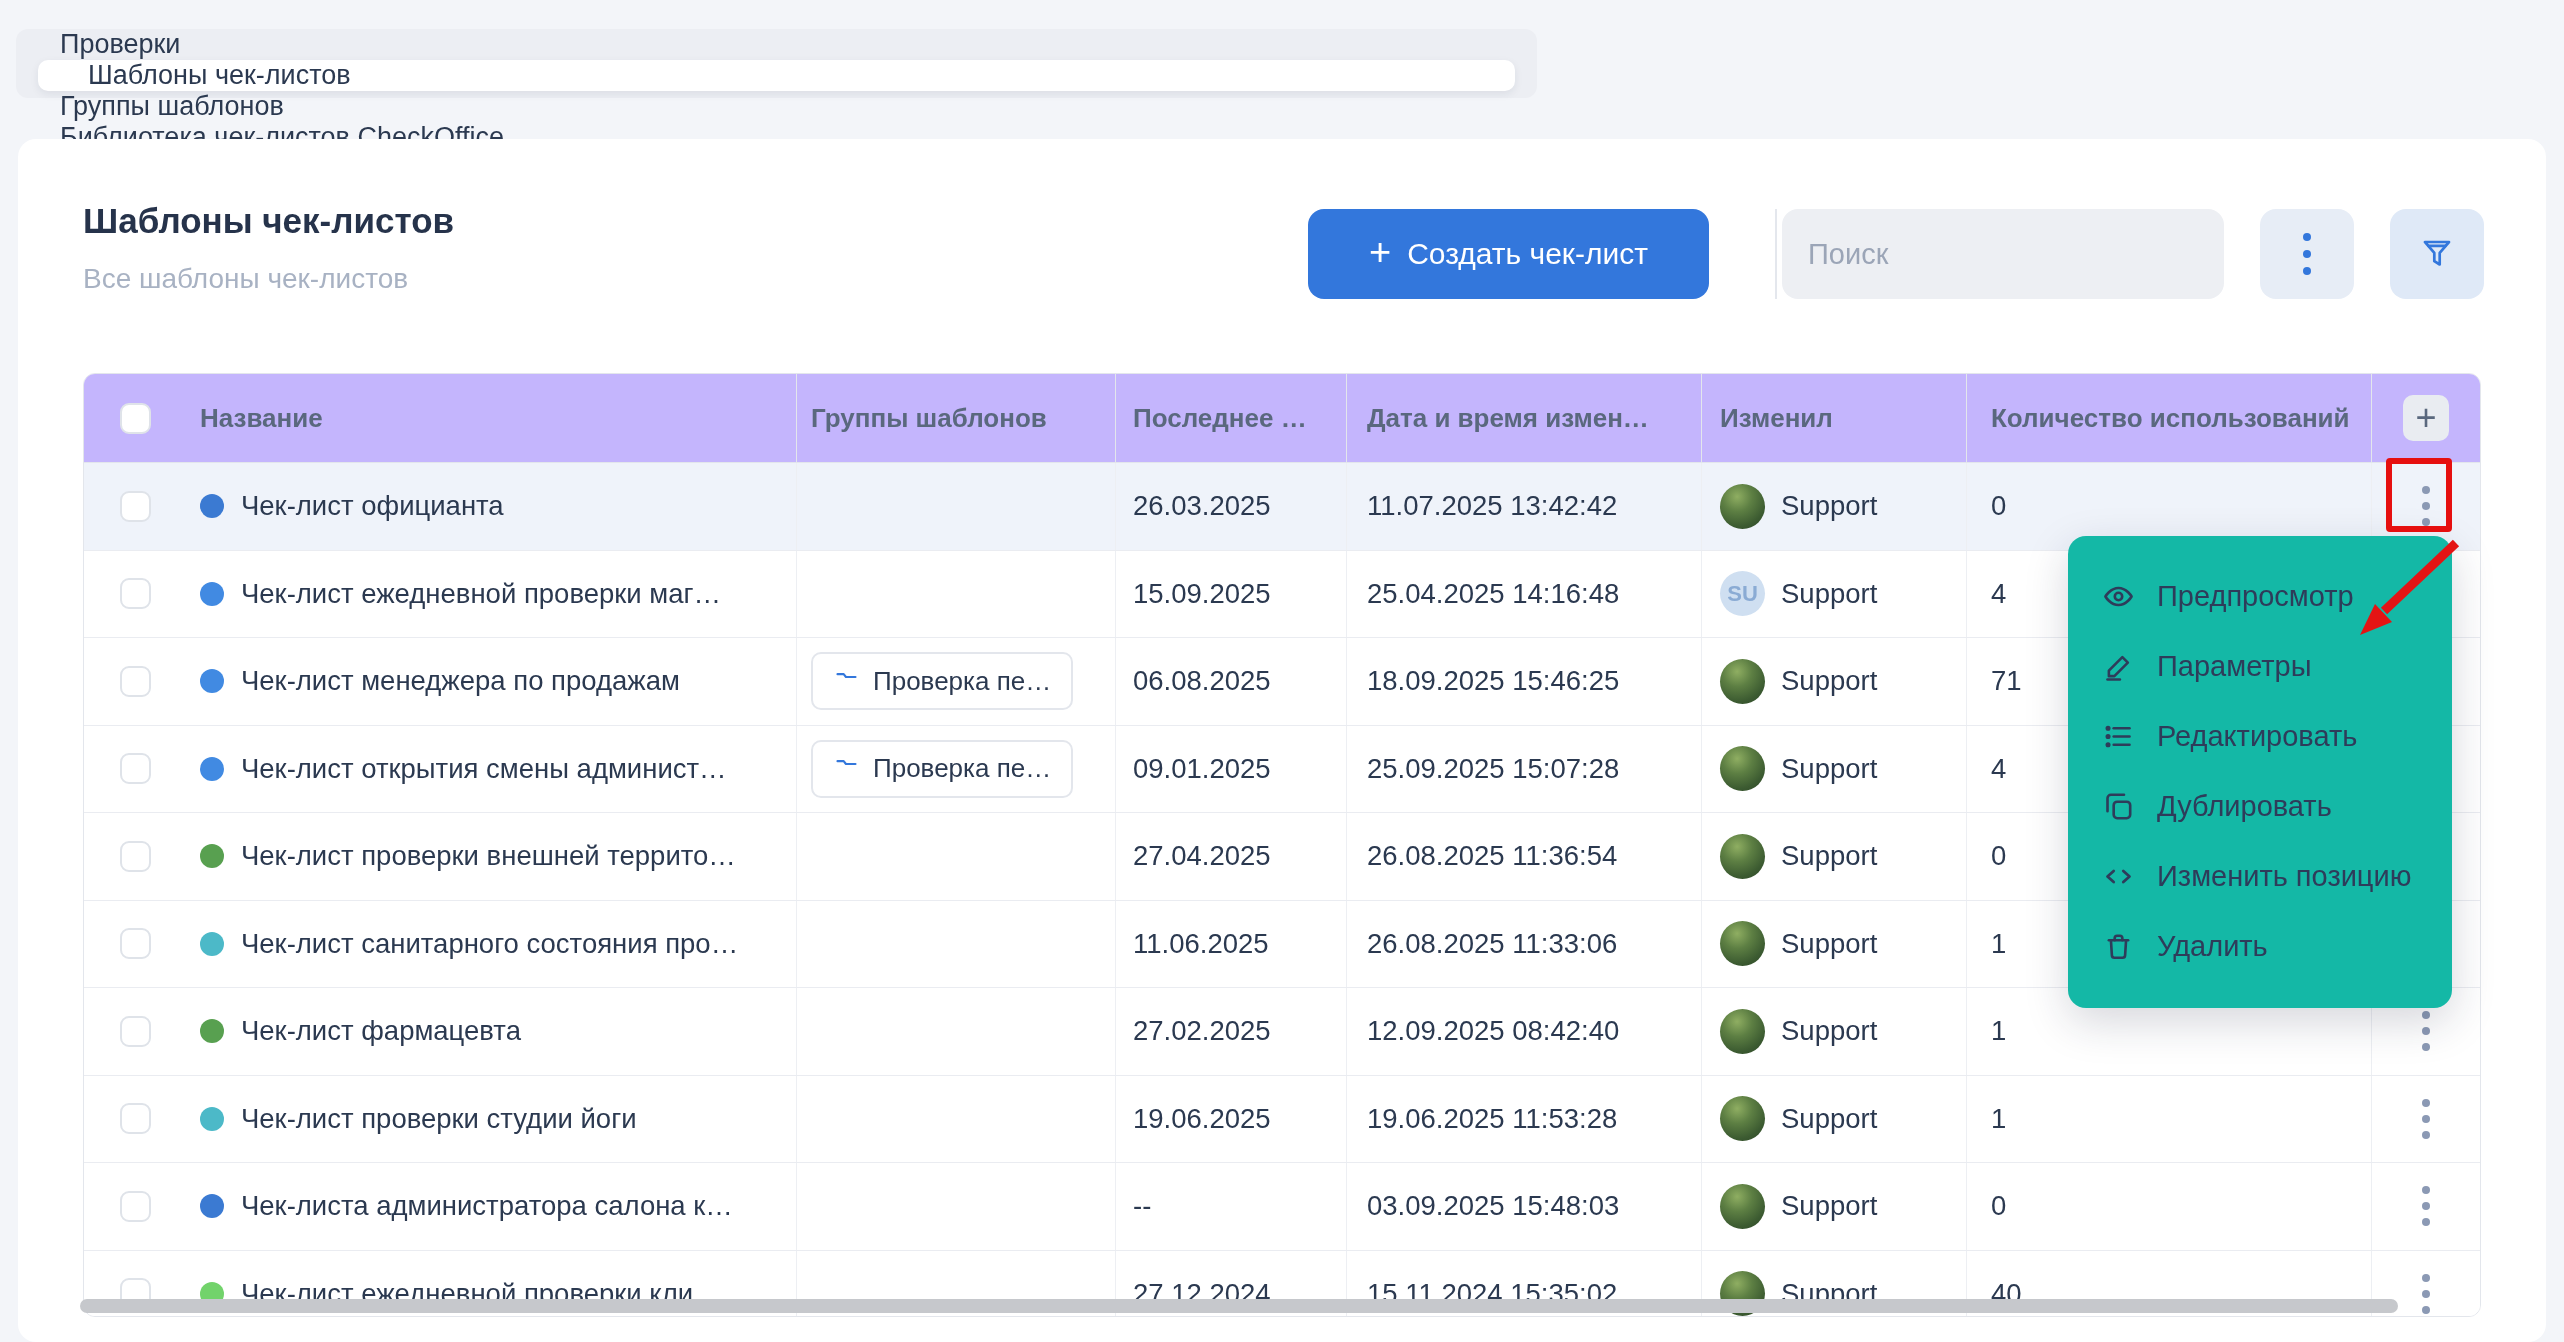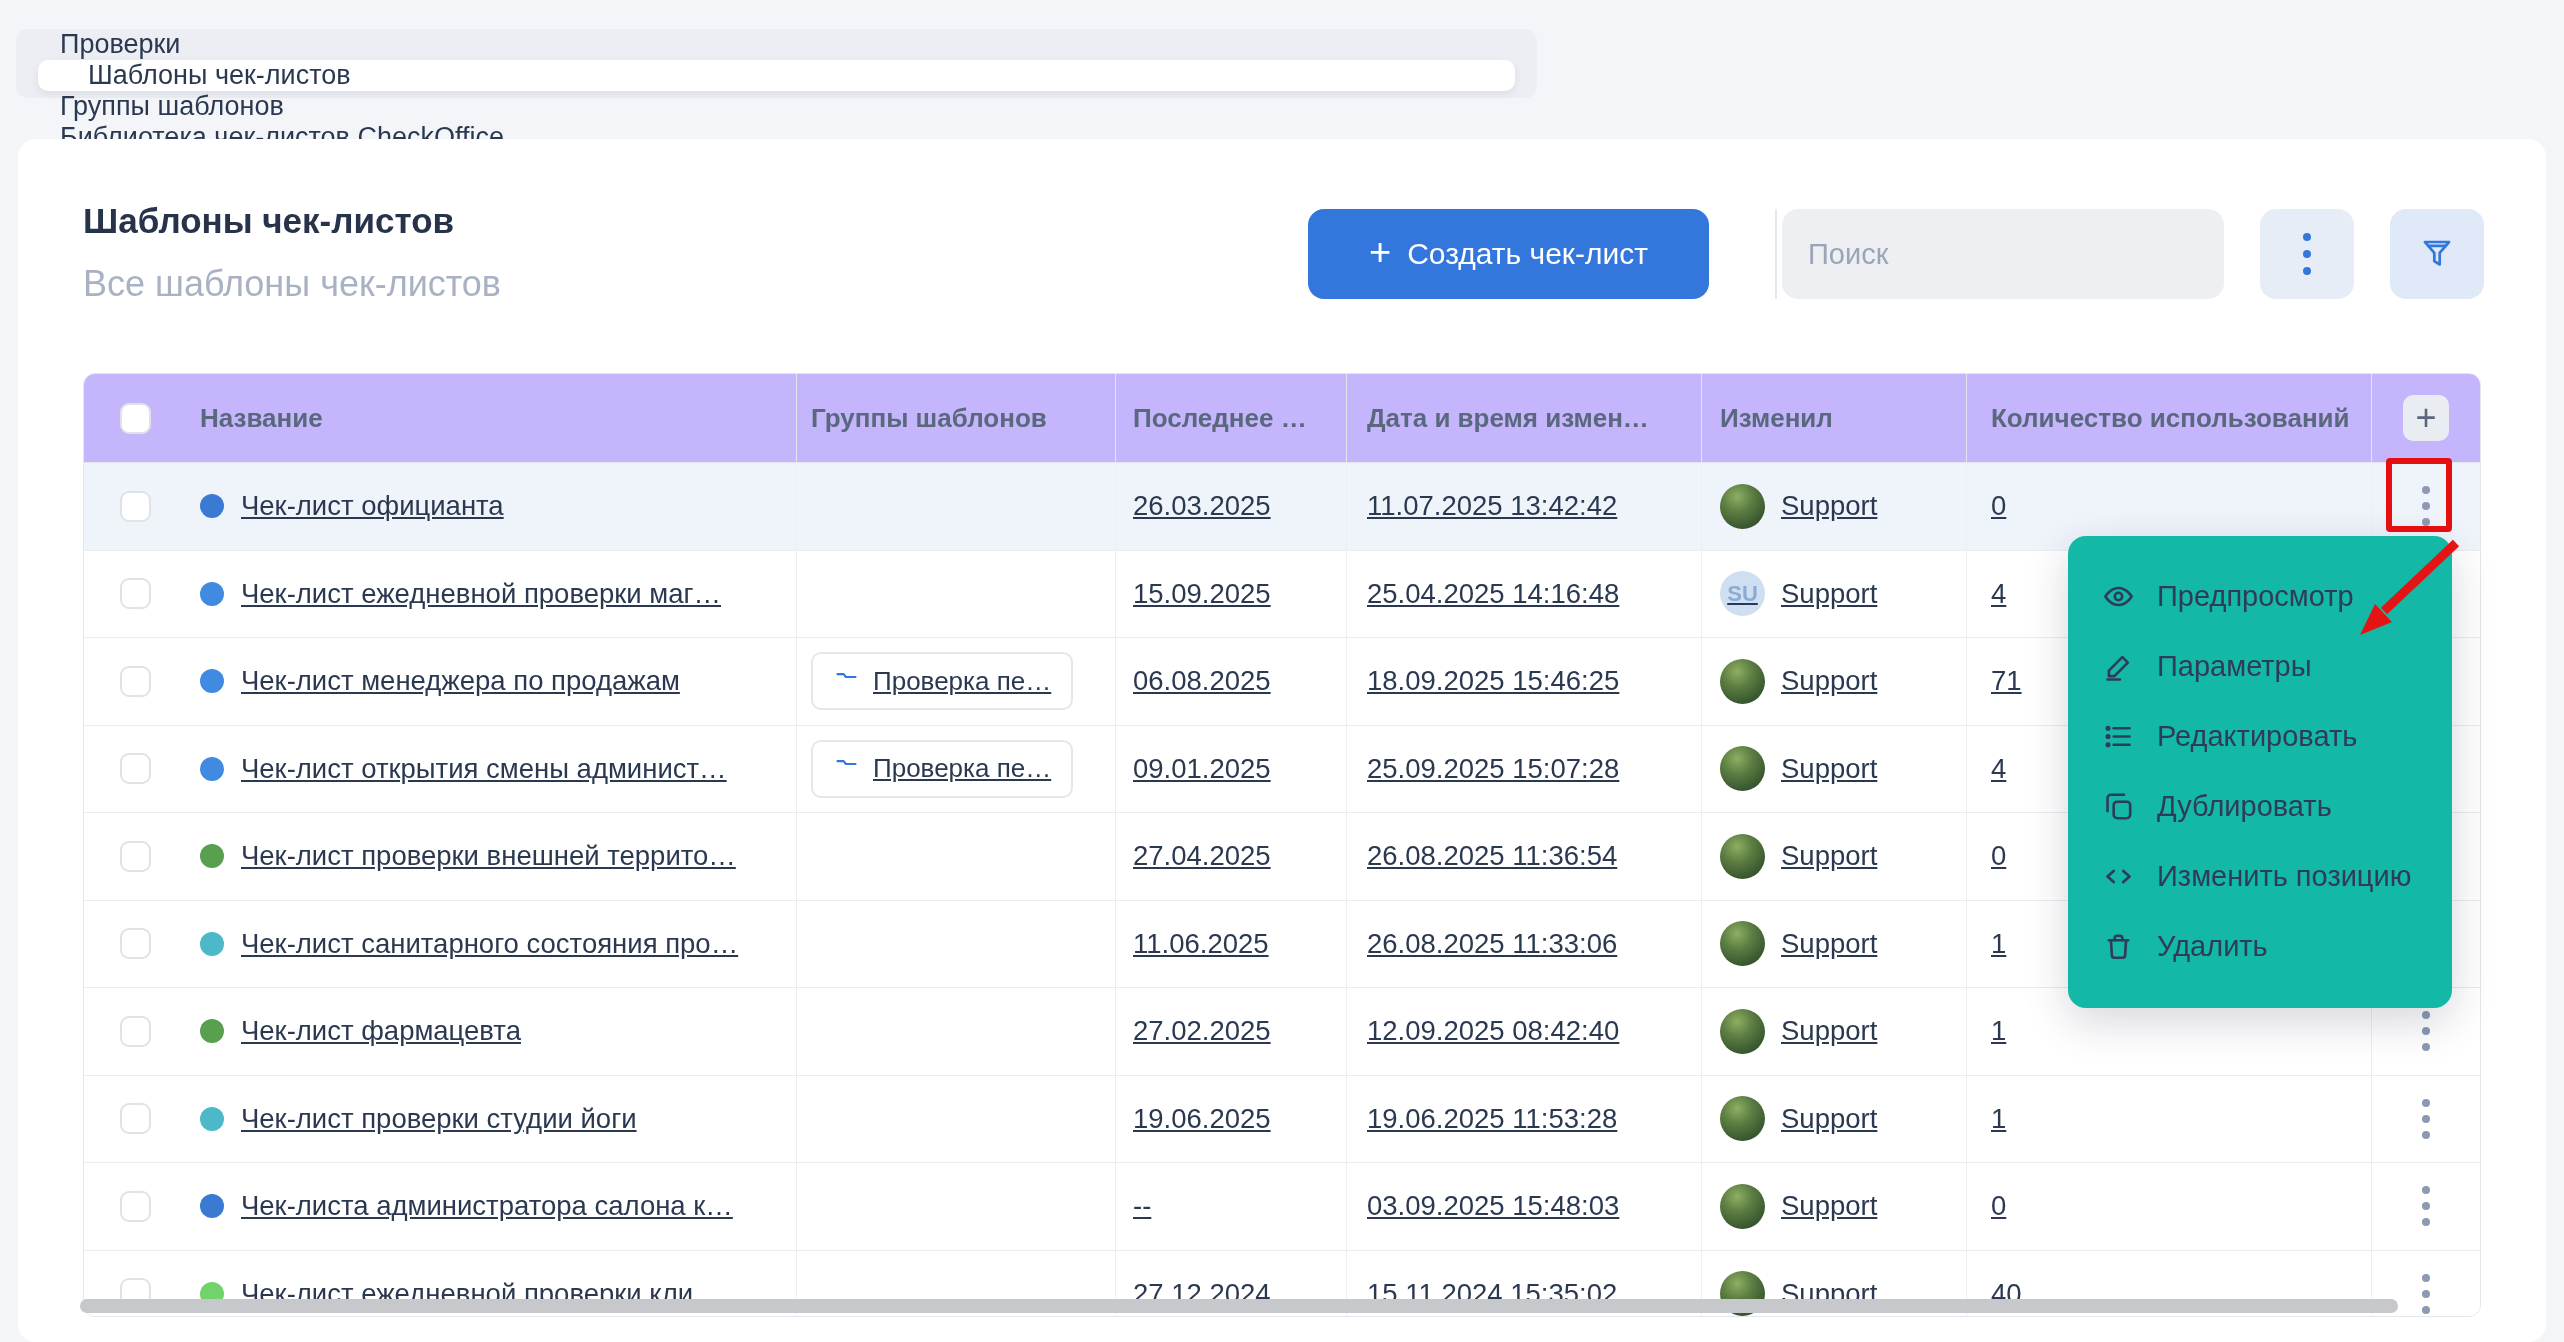--- a/index.html
+++ b/index.html
@@ -26,21 +26,21 @@
     margin:0 22px; box-shadow:0 3px 8px rgba(25,35,60,.08); font-weight:400;
   }
   .tab-divider{ width:2px; height:36px; background:#d8dce4; margin:0 16px; }
 
   
   .card{
     position:absolute; left:18px; top:139px; width:2528px; height:1203px;
     background:#ffffff; border-radius:18px;
   }
   .page-title{ position:absolute; left:65px; top:62px; font-size:35px; font-weight:700; color:#26334b; }
-  .page-subtitle{ position:absolute; left:65px; top:124px; font-size:36px; color:#a8b2c3; }
+  .page-subtitle{ position:absolute; left:65px; top:124px; font-size:28px; color:#a8b2c3; }
 
   .btn-create{
     position:absolute; left:1290px; top:70px; width:401px; height:90px;
     background:#3377dc; border:none; border-radius:16px; color:#fff;
     font-family:inherit; font-size:30px; display:flex; align-items:center; justify-content:center;
     gap:16px; cursor:pointer;
   }
   .btn-create .plus{ font-size:38px; font-weight:300; line-height:1; margin-top:-4px; }
   .toolbar-divider{ position:absolute; left:1757px; top:70px; width:2px; height:90px; background:#e4e7ed; }
   .search{
@@ -61,21 +61,21 @@
   .table{
     position:absolute; left:65px; top:234px; width:2398px; height:944px;
     border:1px solid #e3e6ec; border-radius:12px; overflow:hidden; background:#fff;
   }
   .thead,.trow{
     display:grid;
     grid-template-columns:102px 610px 319px 231px 355px 265px 405px 1fr;
   }
   .thead{ height:89px; background:#c4b5fd; border-bottom:1px solid #e3e6ec;
     font-size:26px; font-weight:700; color:#5a687e; }
-  .trow{ height:87.5px; border-bottom:1px solid #eaecf1; background:#fff; font-size:27.5px;text-decoration:underline; }
+  .trow{ height:87.5px; border-bottom:1px solid #eaecf1; background:#fff; font-size:27.5px; }
   .trow.highlighted{ background:#eff3fa; }
   .cell{ display:flex; align-items:center; overflow:hidden; }
   .thead .bordered{ border-left:1px solid #e3e6ec; }
   .trow .bordered{ border-left:1px solid #edeff3; }
   .c-check{ justify-content:center; }
   .c-name{ padding-left:14px; gap:17px; }
   .c-group{ padding-left:14px; }
   .c-last{ padding-left:17px; }
   .c-datetime{ padding-left:20px; }
   .c-editor{ padding-left:18px; gap:16px; }

